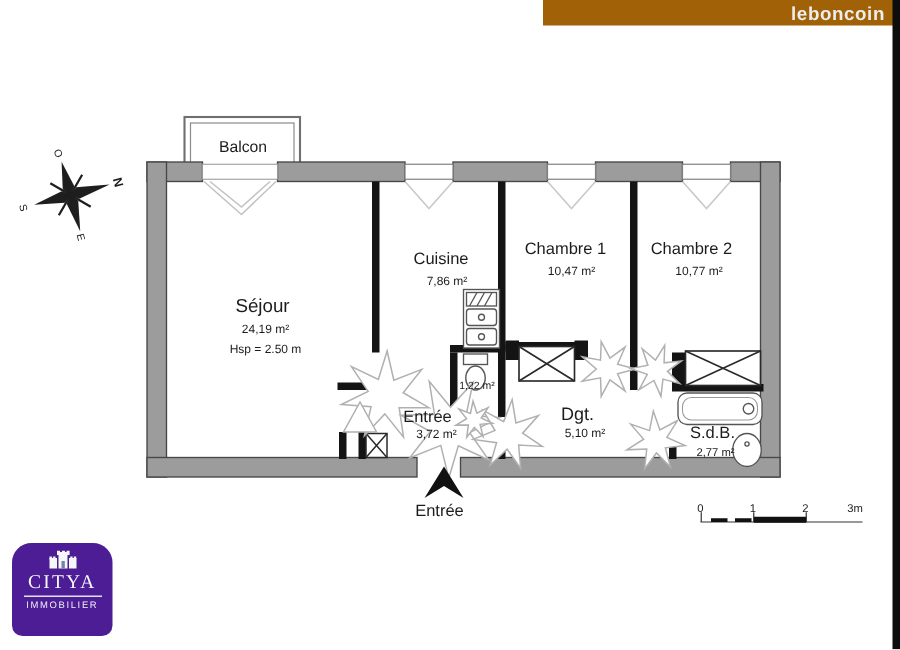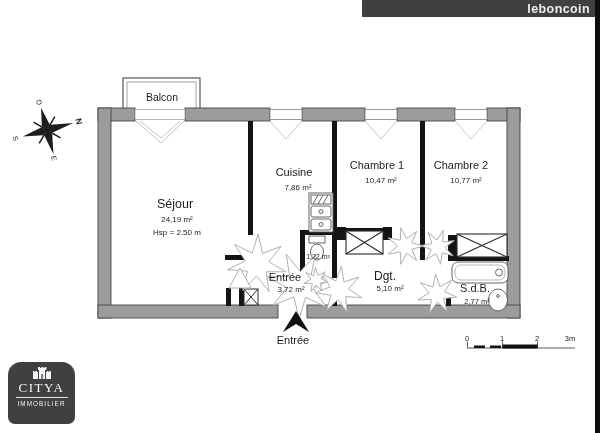--- a/index.html
+++ b/index.html
@@ -1,23 +1,23 @@
 <!DOCTYPE html>
 <html><head>
 <meta charset="utf-8">
 <style>
   html,body{margin:0;padding:0;background:#fff;}
   .stage{position:relative;width:600px;height:433px;background:#fff;overflow:hidden;
          font-family:"Liberation Sans", sans-serif;}
-  .topbar{position:absolute;left:362px;top:0;width:238px;height:17px;background:#404040;
+  .topbar{position:absolute;left:362px;top:0;width:238px;height:17px;background:#a16207;
           display:flex;align-items:center;justify-content:flex-end;box-sizing:border-box;padding-right:10px;}
   .lbc{color:#ededed;font-weight:700;font-size:12.5px;letter-spacing:.4px;}
   .right-strip{position:absolute;right:0;top:0;width:5px;height:433px;background:#0d0d0d;}
   .plan-svg{position:absolute;left:0;top:0;}
-  .citya{position:absolute;left:8px;top:362px;width:67px;height:62px;background:#404040;
+  .citya{position:absolute;left:8px;top:362px;width:67px;height:62px;background:#4c1d95;
          border-radius:13px 13px 7px 7px;display:flex;flex-direction:column;align-items:center;
          justify-content:flex-start;padding-top:5px;box-sizing:border-box;}
   .citya .brand{color:#f4f6fa;font-family:"Liberation Serif", serif;font-size:13px;
                 letter-spacing:1.5px;line-height:1.05;margin-top:1px;}
   .citya .rule{width:52px;height:1px;background:#dfe3ec;margin:2px 0 2px 0;}
   .citya .sub{color:#eef1f7;font-size:6.3px;letter-spacing:1.1px;}
   text{font-family:"Liberation Sans", sans-serif;fill:#1c1c1c;}
   .room-name{font-size:11px;}
   .room-area{font-size:8px;}
 </style>

